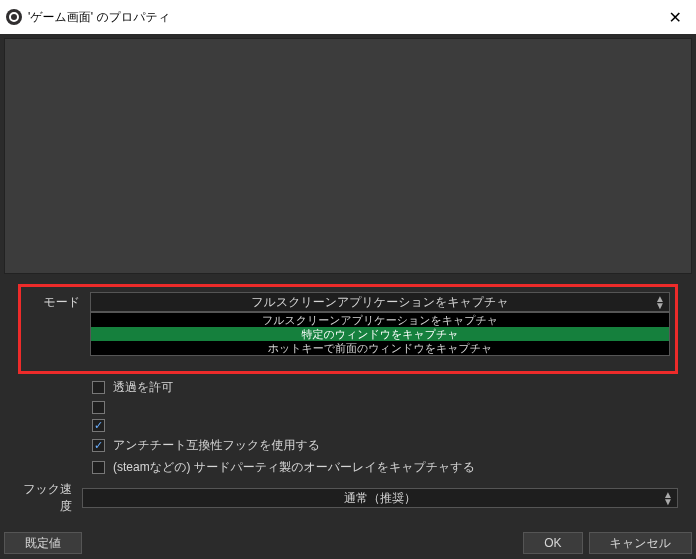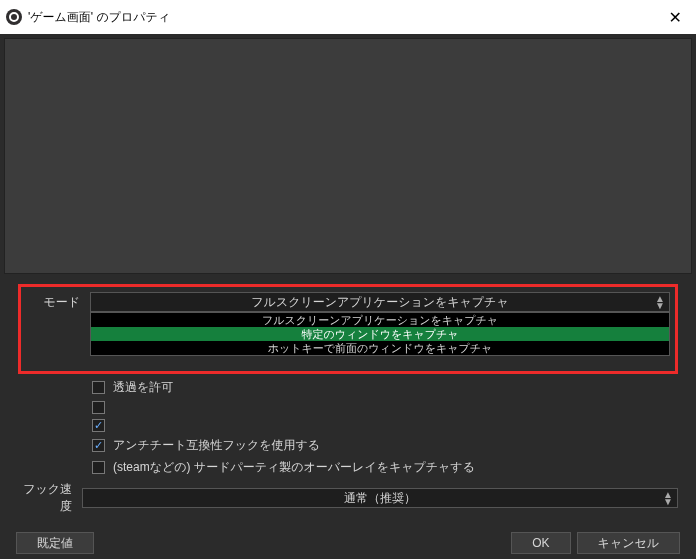--- a/index.html
+++ b/index.html
@@ -32,21 +32,21 @@
 .text-input { background: #2f2f2f; border: 1px solid #444; color: #777; height: 20px; line-height: 18px; padding: 0 6px; width: 100%; }
 .text-input-wrap { flex: 1; display: flex; }
 .spin-btn { width: 18px; height: 20px; background: #3c3c3c; border: 1px solid #555; margin-left: 2px; display: flex; align-items: center; justify-content: center; cursor: pointer; }
 .spin-btn svg { width: 8px; height: 8px; fill: #ccc; }
 
 .check-row { display: flex; align-items: center; margin: 5px 0 5px 74px; }
 .check { width: 13px; height: 13px; background: #1e1e1e; border: 1px solid #777; margin-right: 8px; display: flex; align-items: center; justify-content: center; cursor: pointer; }
 .check.checked::after { content: "✓"; color: #6bb0ff; font-size: 11px; line-height: 11px; }
 .check-label { color: #d6d6d6; }
 
-.footer { position: absolute; bottom: 5px; left: 0; right: 0; display: flex; padding: 0 16px; align-items: center; }
+.footer { position: absolute; bottom: 5px; left: 0; right: 0; display: flex; padding: 0 4px; align-items: center; }
 .footer .btn { background: #3c3c3c; border: 1px solid #555; color: #d6d6d6; height: 22px; padding: 0 20px; font-size: 12px; cursor: pointer; }
 .footer .spacer { flex: 1; }
 .footer .btn + .btn { margin-left: 6px; }
 </style>
 </head>
 <body>
 
 <div class="titlebar">
   <span class="obsicon"></span>
   <span class="title">'ゲーム画面' のプロパティ</span>

